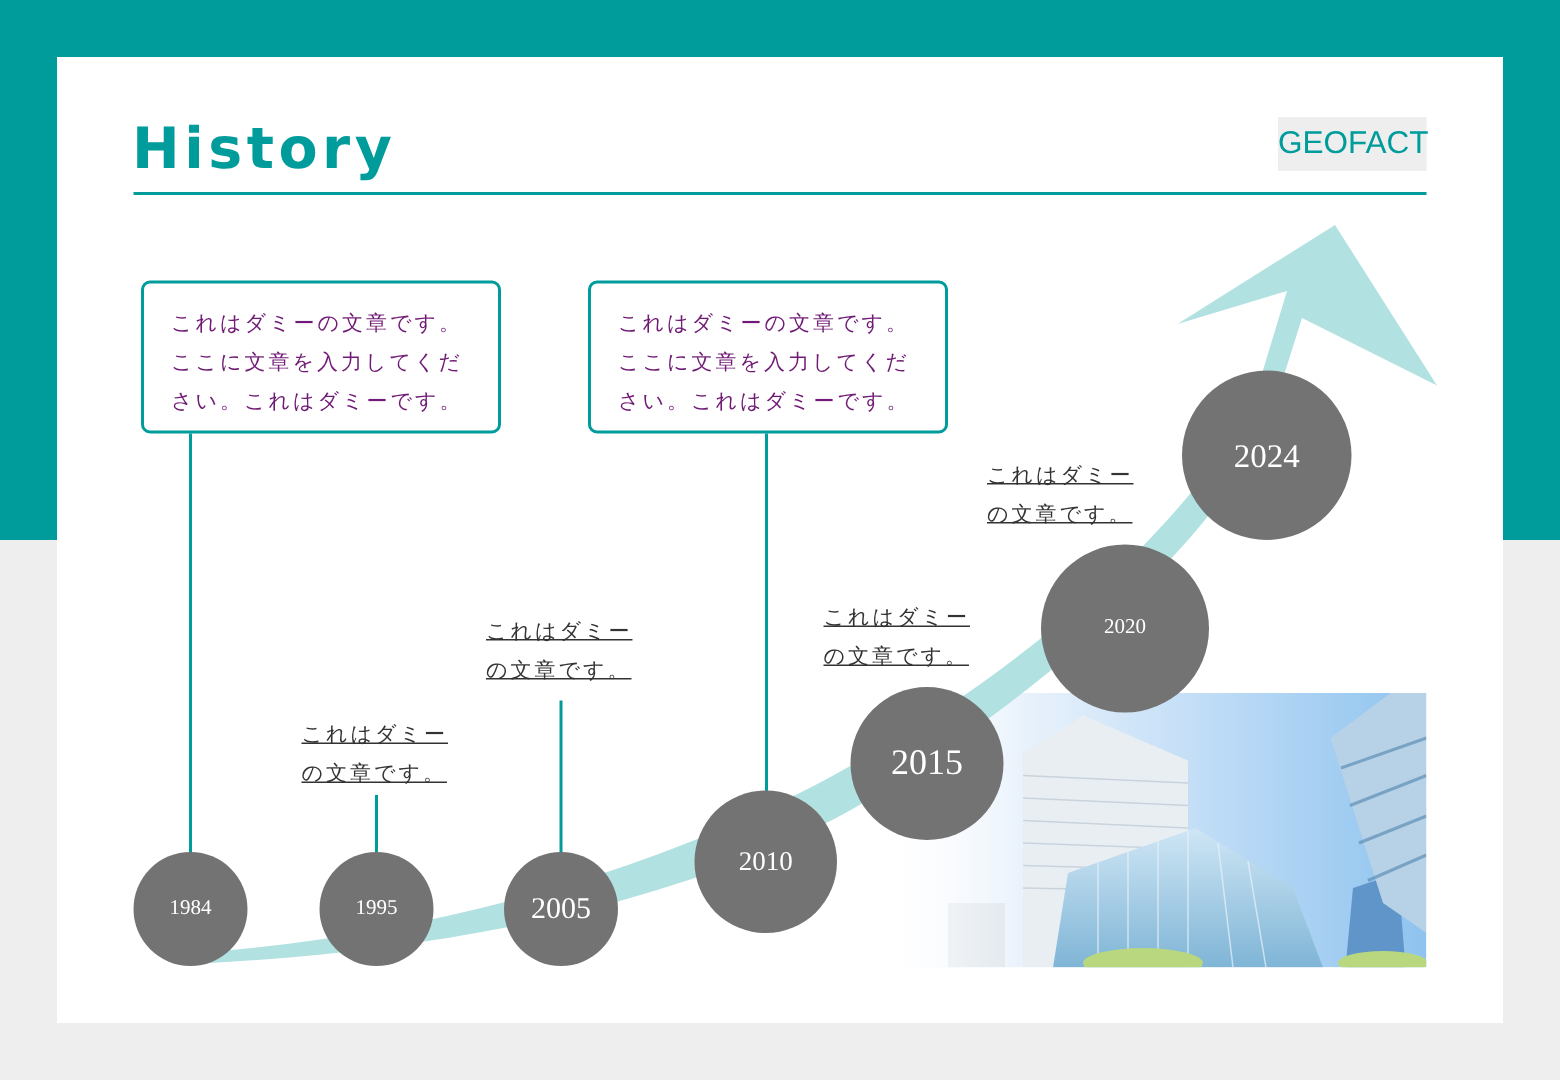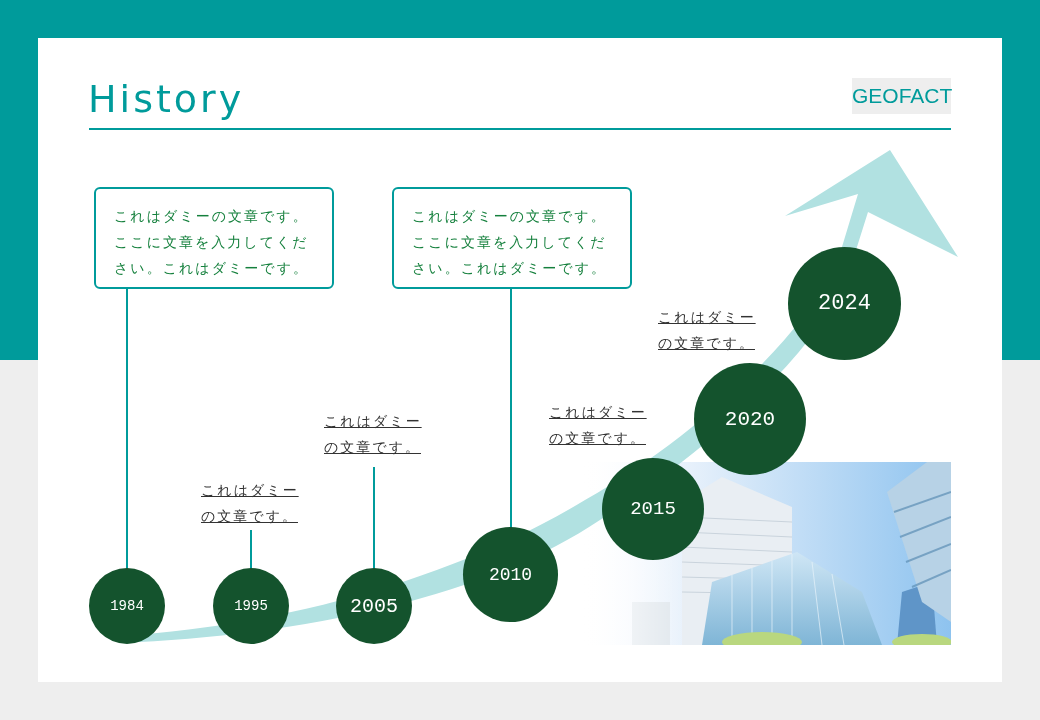--- a/index.html
+++ b/index.html
@@ -1,29 +1,29 @@
 <!DOCTYPE html>
 <html><head>
 <meta charset="utf-8">
 <style>
   html, body { margin:0; padding:0; }
   body { width:1040px; height:720px; position:relative; overflow:hidden; background:#eeeeee; font-family:"DejaVu Sans","Liberation Sans",sans-serif; }
   .band { position:absolute; left:0; top:0; width:1040px; height:360px; background:#009b9b; }
   .card { position:absolute; left:38px; top:38px; width:964px; height:644px; background:#ffffff; }
-  .title { position:absolute; left:88px; top:74px; font-family:"DejaVu Sans","Liberation Sans",sans-serif; font-size:38px; letter-spacing:3px; color:#009b9b; font-weight:normal; line-height:50px; }
+  .title { position:absolute; left:88px; top:74px; font-family:"DejaVu Sans","Liberation Sans",sans-serif; font-size:38px; letter-spacing:3px; color:#009b9b; font-weight:bold; line-height:50px; }
   .rule { position:absolute; left:89px; top:128px; width:862px; height:2px; background:#009b9b; }
   .brand { position:absolute; left:852px; top:78px; width:99px; height:36px; background:#eeeeee; color:#009b9b; font-family:Liberation Sans, sans-serif; font-size:21px; line-height:36px; text-align:center; }
   svg.arrow { position:absolute; left:0; top:0; }
   .photo { position:absolute; left:582px; top:462px; width:369px; height:183px; overflow:hidden; }
   .box { position:absolute; width:240px; height:102px; border:2px solid #009b9b; border-radius:6px; box-sizing:border-box; background:#fff; padding:14px 0 0 18px; }
-  .box p { margin:0; font-size:14px; line-height:26px; color:#15803d; letter-spacing:2px; white-space:nowrap; }
+  .box p { margin:0; font-size:14px; line-height:26px; color:#701a75; letter-spacing:2px; white-space:nowrap; }
   .stem { position:absolute; width:2px; background:#009b9b; }
   .note { position:absolute; font-size:14px; line-height:26px; color:#333; letter-spacing:2px; white-space:nowrap; }
   .note p { margin:0;text-decoration:underline; }
-  .circle { position:absolute; border-radius:50%; background:#14532d; color:#fff; display:flex; align-items:center; justify-content:center; font-family:Liberation Mono, monospace; }
+  .circle { position:absolute; border-radius:50%; background:#737373; color:#fff; display:flex; align-items:center; justify-content:center; font-family:Liberation Serif, serif; }
 </style>
 </head>
 <body>
 
 <div class="band"></div>
 <div class="card"></div>
 
 <div class="title">History</div>
 <div class="rule"></div>
 <div class="brand">GEOFACT</div>
@@ -119,15 +119,15 @@
 </div>
 <div class="note" style="left:658px; top:304px;">
   <p>これはダミー</p>
   <p>の文章です。</p>
 </div>
 
 <div class="circle" style="left:89px; top:568px; width:76px; height:76px; font-size:14px;">1984</div>
 <div class="circle" style="left:213px; top:568px; width:76px; height:76px; font-size:14px;">1995</div>
 <div class="circle" style="left:336px; top:568px; width:76px; height:76px; font-size:20px;">2005</div>
 <div class="circle" style="left:463px; top:527px; width:95px; height:95px; font-size:18px;text-align:center;">2010</div>
-<div class="circle" style="left:602px; top:458px; width:102px; height:102px; font-size:19px;">2015</div>
-<div class="circle" style="left:694px; top:363px; width:112px; height:112px; font-size:21px;">2020</div>
+<div class="circle" style="left:567px; top:458px; width:102px; height:102px; font-size:24px;">2015</div>
+<div class="circle" style="left:694px; top:363px; width:112px; height:112px; font-size:14px;">2020</div>
 <div class="circle" style="left:788px; top:247px; width:113px; height:113px; font-size:22px;">2024</div>
 
 </body></html>

